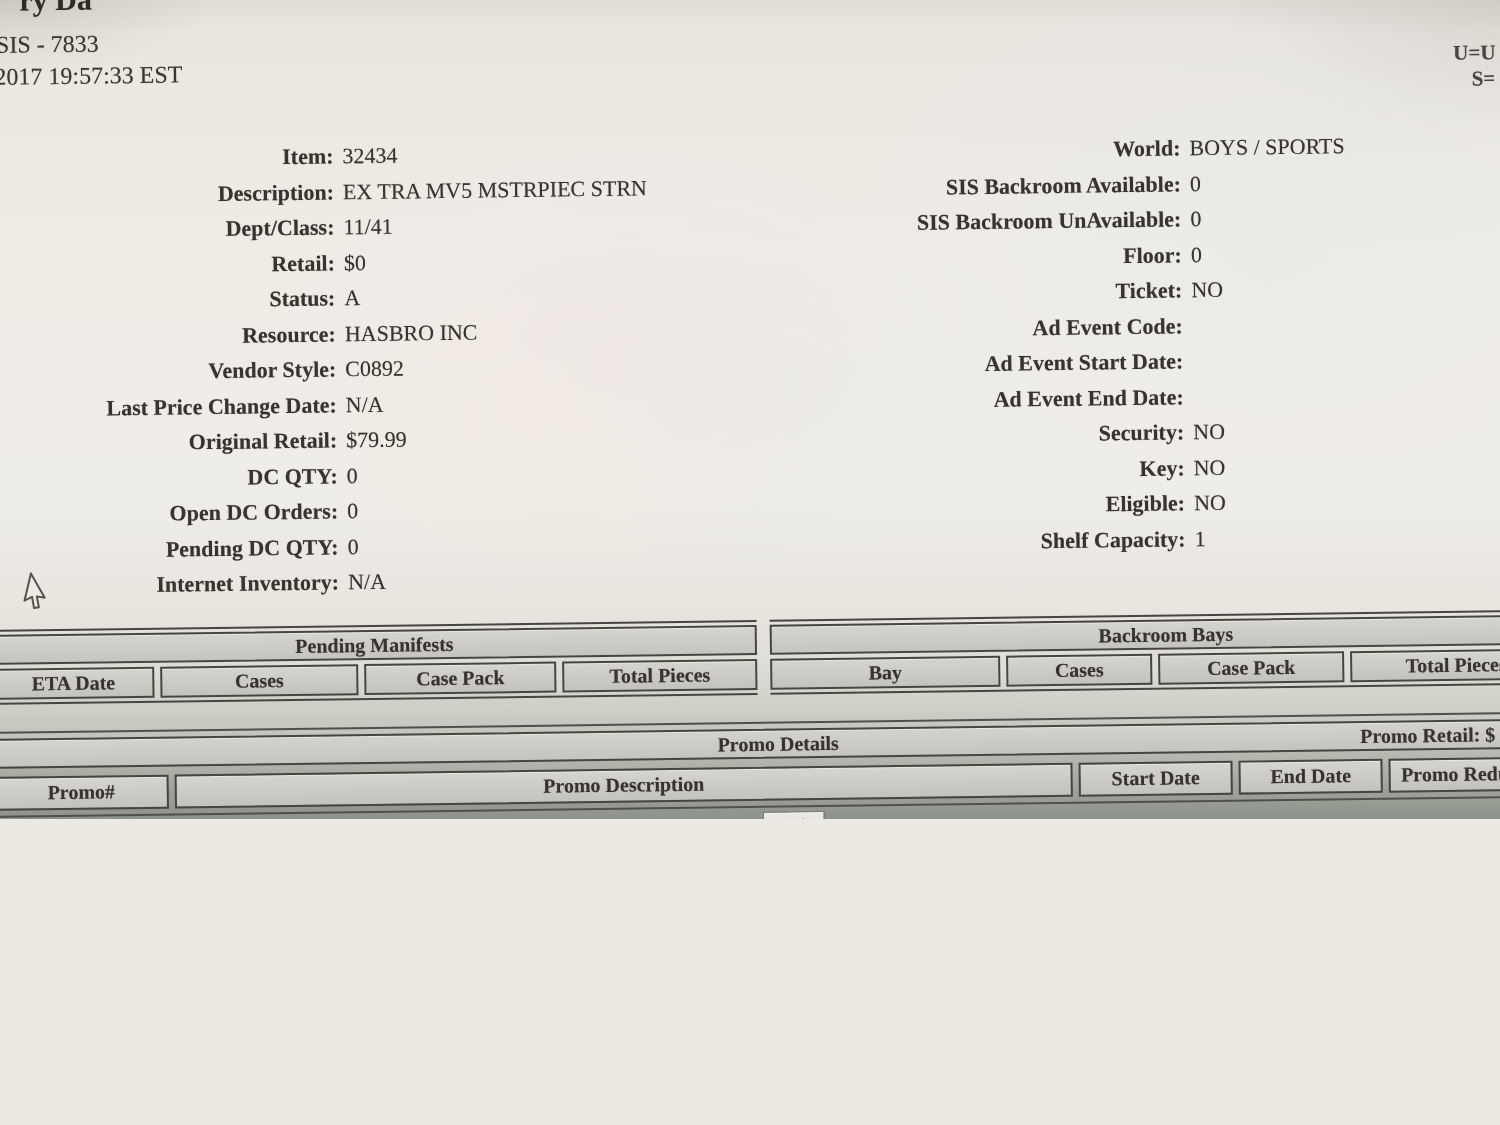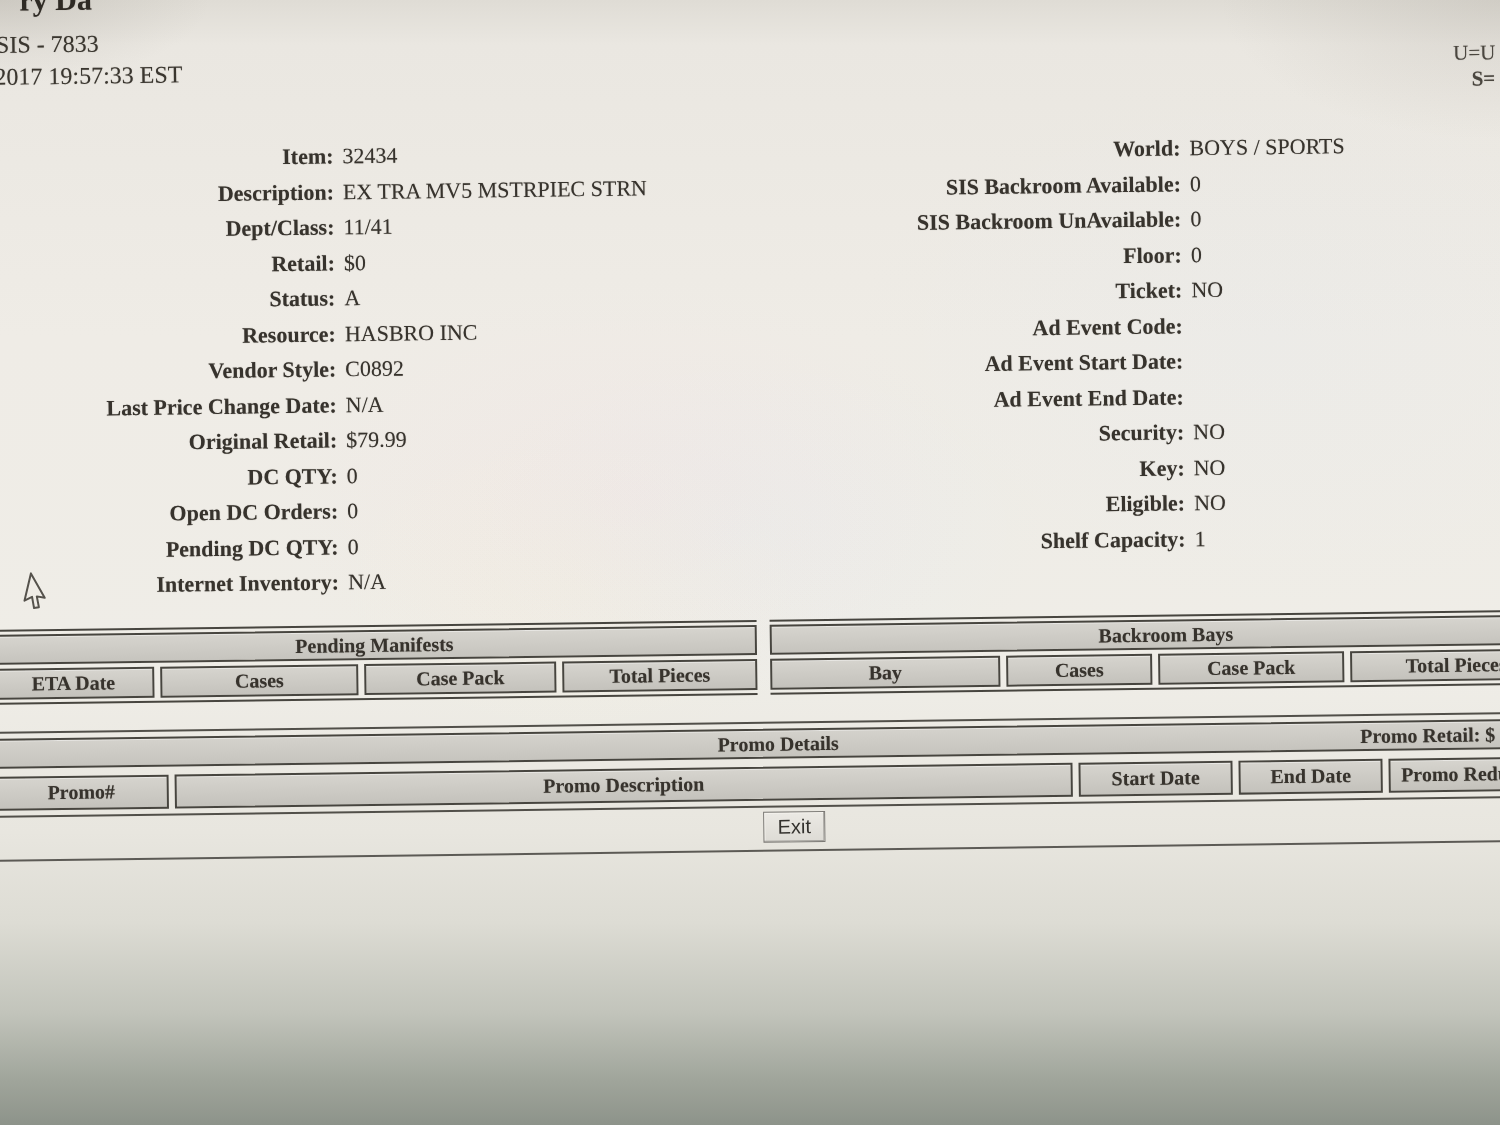--- a/index.html
+++ b/index.html
@@ -2,40 +2,40 @@
 <html><head>
 <meta charset="utf-8">
 <style>
   html,body{margin:0;padding:0;}
   body{
     width:1500px;height:1125px;overflow:hidden;
     font-family:"Liberation Serif","DejaVu Serif",serif;
     background:#ece9e3;
   }
   #screen{
-    position:absolute;left:0;top:0;width:1500px;height:1125px;overflow:hidden;
+    position:absolute;left:0;top:0;width:1500px;height:819px;overflow:hidden;
     background:
       radial-gradient(ellipse 500px 300px at 42% 44%, rgba(246,215,225,0.18), rgba(246,215,225,0) 70%),
       radial-gradient(ellipse 420px 260px at 50% 47%, rgba(215,235,248,0.16), rgba(215,235,248,0) 70%),
       radial-gradient(ellipse 380px 240px at 38% 52%, rgba(248,244,205,0.15), rgba(248,244,205,0) 70%),
       radial-gradient(ellipse 600px 380px at 85% 30%, rgba(215,228,244,0.12), rgba(215,228,244,0) 70%),
       radial-gradient(ellipse 400px 200px at 100% 0%, rgba(150,145,135,0.20), rgba(150,145,135,0) 70%),
       radial-gradient(ellipse 300px 120px at 0% 0%, rgba(140,135,125,0.22), rgba(140,135,125,0) 70%),
       linear-gradient(180deg,#dfdcd5 0%,#eae7e1 4%,#efece6 30%,#efede7 60%,#e8e6df 74%,#dddcd4 82%,#c2c4bb 90%,#a0a59b 96%,#8d938a 100%);
   }
   #content{
     position:absolute;left:0;top:0;width:1500px;height:1125px;
     transform:rotate(-0.75deg);transform-origin:750px 500px;
     color:#37332d;
     text-shadow:0 0 1px rgba(58,52,45,0.40);
   }
   .clip-title{position:absolute;left:26px;top:-26px;font-size:30px;font-weight:bold;color:#2e2a24;}
   .sis-id{position:absolute;left:2px;top:20px;font-size:24px;line-height:30px;color:#3a362f;}
   .timestamp{position:absolute;left:0px;top:52px;font-size:24px;line-height:30px;color:#3a362f;}
-  .legend-1{position:absolute;left:1459px;top:50px;font-size:21px;font-weight:normal;color:#4a463f;}
+  .legend-1{position:absolute;left:1459px;top:50px;font-size:21px;font-weight:bold;color:#4a463f;}
   .legend-2{position:absolute;left:1477px;top:76px;font-size:21px;font-weight:bold;color:#4a463f;}
 
   .details{position:absolute;display:grid;column-gap:9px;font-size:22px;line-height:35.5px;}
   .details .lbl{text-align:right;font-weight:bold;white-space:nowrap;}
   .details .val{text-align:left;white-space:nowrap;}
   #details-left{left:0px;top:133px;grid-template-columns:338px auto;}
   #details-right{left:640px;top:136px;grid-template-columns:545px auto;}
 
   .tbl{position:absolute;border-top:2px solid #47453f;border-bottom:2px solid #47453f;
        padding:3px 0;box-sizing:border-box;}

